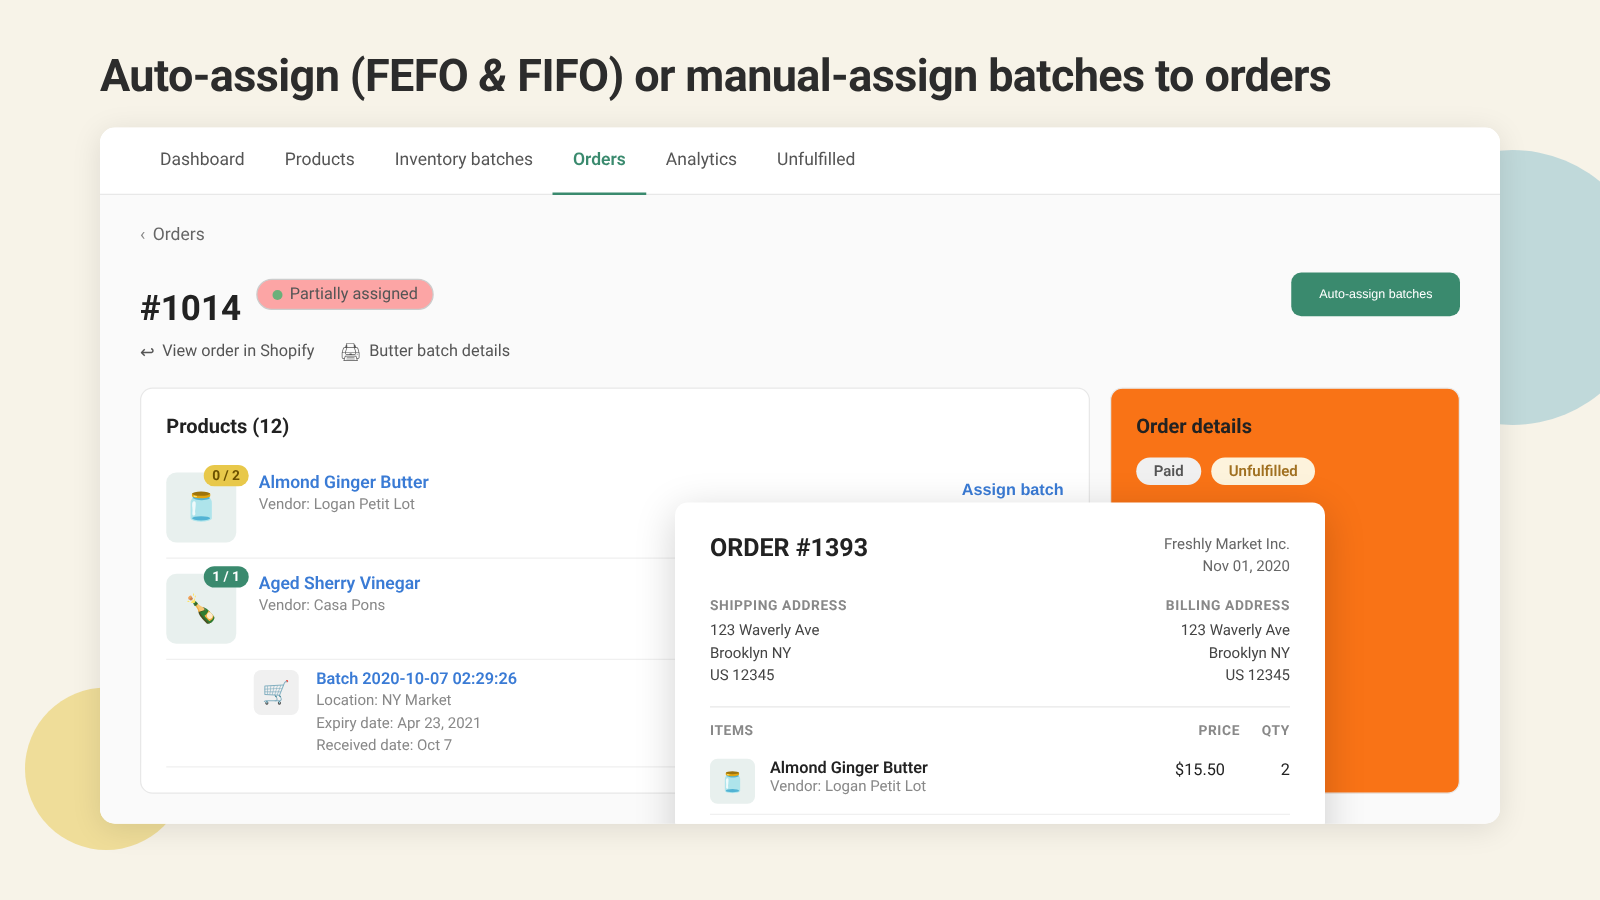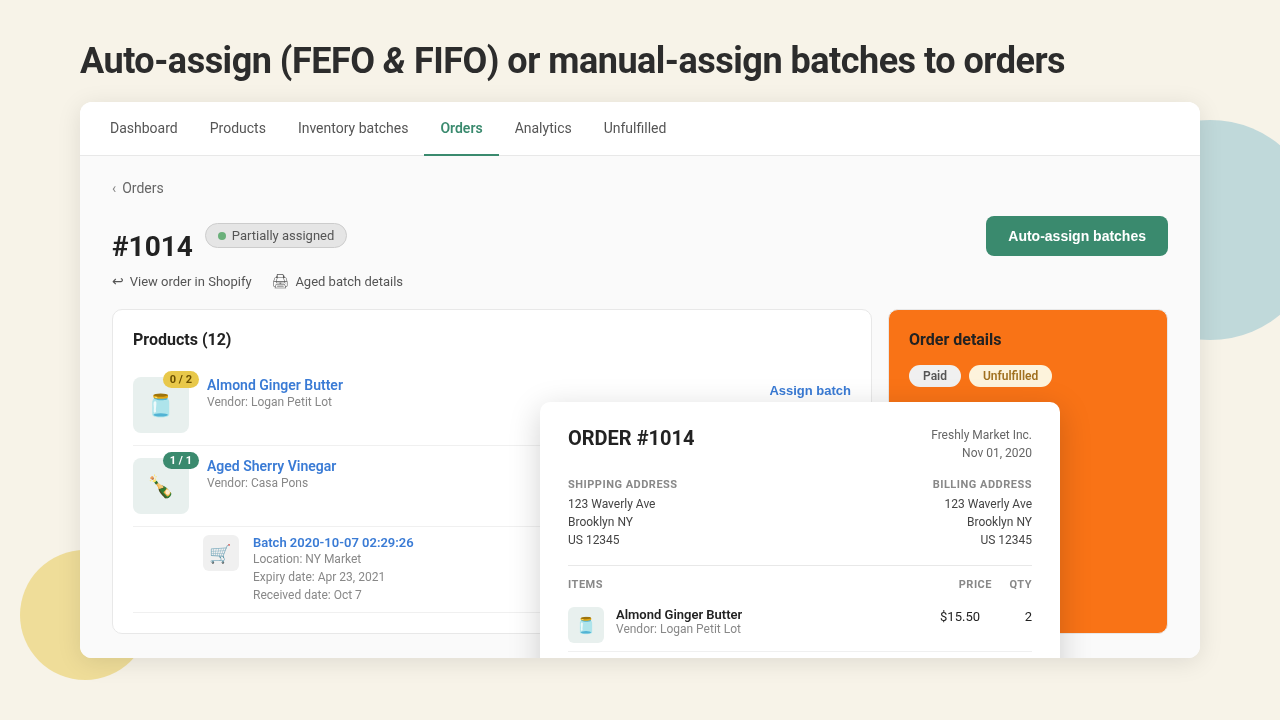--- a/index.html
+++ b/index.html
@@ -59,21 +59,21 @@
       border-radius: 12px;
       box-shadow: 0 4px 24px rgba(0,0,0,0.10);
       overflow: hidden;
       min-height: 540px;
     }
 
     
     .nav {
       display: flex;
       align-items: center;
-      padding: 0 14px;
+      padding: 0 32px;
       border-bottom: 1px solid #e8e8e8;
       background: #fff;
     }
     .nav-item {
       padding: 18px 16px;
       font-size: 14px;
       color: #555;
       cursor: pointer;
       border-bottom: 2px solid transparent;
       margin-bottom: -1px;
@@ -122,43 +122,43 @@
     .order-number {
       font-size: 28px;
       font-weight: 700;
       color: #222;
       margin-top: 22px;
     }
     .status-badge {
       display: flex;
       align-items: center;
       gap: 6px;
-      background: #e5e5e5;
+      background: #fca5a5;
       border: 1.5px solid #ccc;
       border-radius: 20px;
       padding: 4px 12px;
       font-size: 13px;
       color: #555;
     }
     .status-dot {
       width: 8px;
       height: 8px;
       border-radius: 50%;
       background: #6ab07a;
       display: inline-block;
     }
 
     .auto-assign-btn {
       background: #3a8a6e;
       color: #fff;
       border: none;
       border-radius: 8px;
       padding: 12px 22px;
-      font-size: 14px;
-      font-weight: 700;
+      font-size: 10px;
+      font-weight: 400;
       cursor: pointer;
       white-space: nowrap;
       text-align: right;
     }
 
     
     .order-actions {
       display: flex;
       gap: 20px;
       margin-bottom: 20px;
@@ -503,21 +503,21 @@
       <button class="auto-assign-btn">Auto-assign batches</button>
     </div>
 
     <div class="order-actions">
       <div class="action-link">
         <span class="action-link-icon">↩</span>
         <span>View order in Shopify</span>
       </div>
       <div class="action-link">
         <span class="action-link-icon">🖨</span>
-        <span>Aged batch details</span>
+        <span>Butter batch details</span>
       </div>
     </div>
 
     <div class="two-col">
 
       <div class="products-card">
         <div class="card-title">Products (12)</div>
 
         <div class="product-item">
           <div class="product-image-wrap">
@@ -558,21 +558,21 @@
         <div class="order-detail-badges">
           <span class="badge badge-paid">Paid</span>
           <span class="badge badge-unfulfilled">Unfulfilled</span>
         </div>
       </div>
 
     </div>
 
     <div class="invoice-overlay">
       <div class="invoice-header">
-        <div class="invoice-order-num">ORDER #1014</div>
+        <div class="invoice-order-num">ORDER #1393</div>
         <div class="invoice-meta">
           <div>Freshly Market Inc.</div>
           <div>Nov 01, 2020</div>
         </div>
       </div>
 
       <div class="invoice-addresses">
         <div class="invoice-addr-col">
           <div class="invoice-addr-label">SHIPPING ADDRESS</div>
           <div class="invoice-addr-text">123 Waverly Ave</div>

